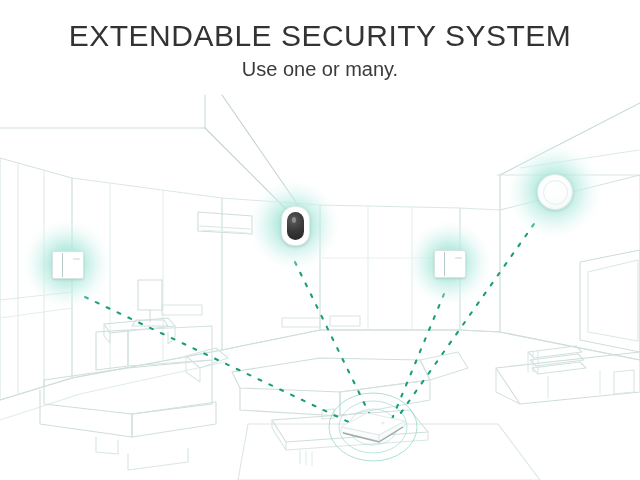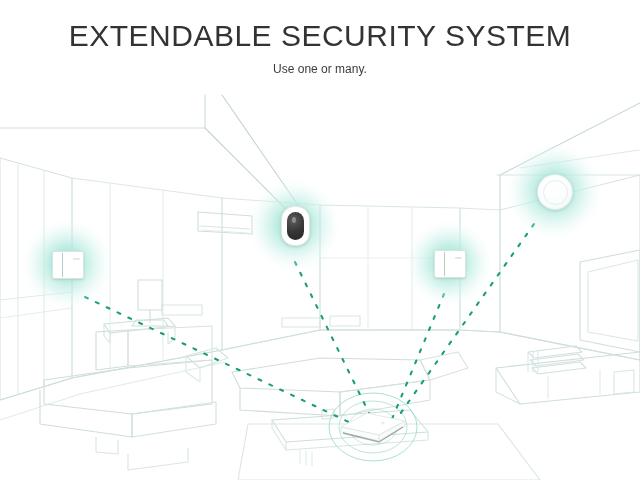--- a/index.html
+++ b/index.html
@@ -38,21 +38,21 @@
     font-size: 30px;
     letter-spacing: 0.5px;
     font-weight: 400;
     color: #333333;
     margin: 0;
     line-height: 36px;
     white-space: nowrap;
   }
   .subtitle {
     font-family: "Liberation Sans", sans-serif;
-    font-size: 12px;
+    font-size: 20px;
     font-weight: 400;
     color: #3b3b3b;
     margin: 6px 0 0 0;
     line-height: 18px;
   }
   
   .scene {
     position: absolute;
     left: 0;
     top: 0;

